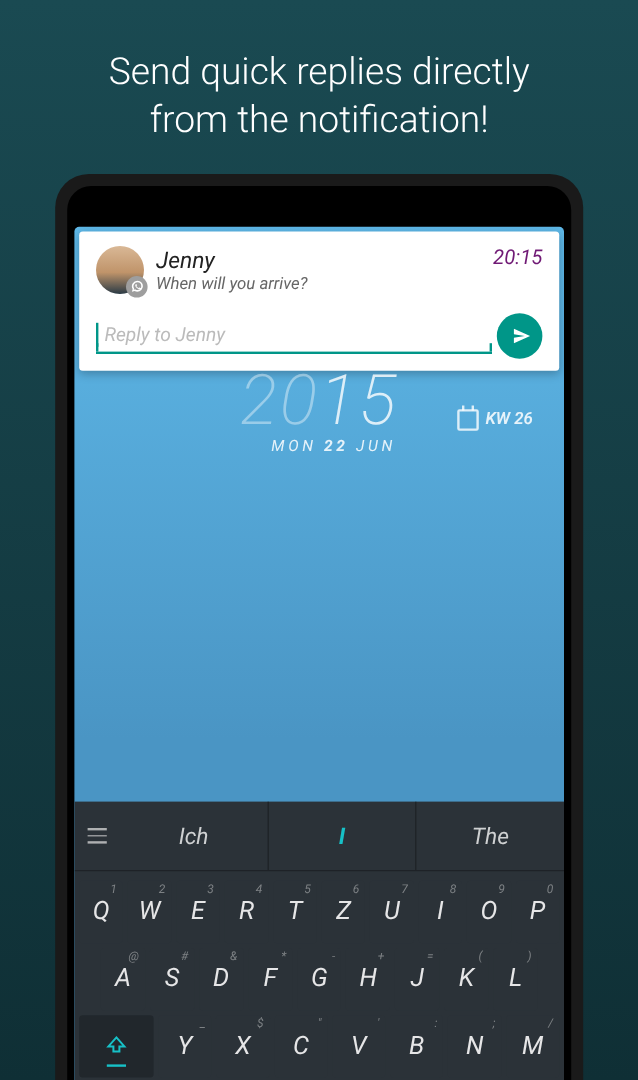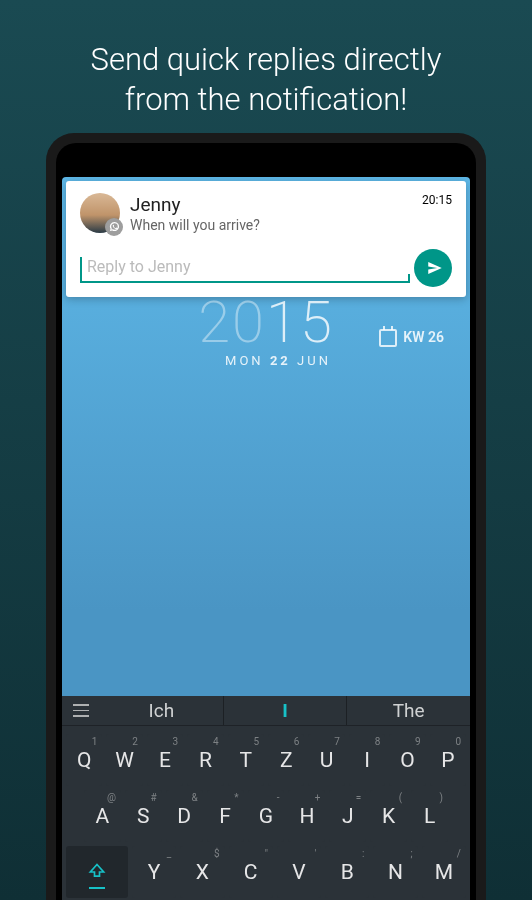--- a/index.html
+++ b/index.html
@@ -1,50 +1,50 @@
 <!DOCTYPE html>
 <html><head>
 <meta charset="utf-8">
 <style>
 * { margin:0; padding:0; box-sizing:border-box; font-family:-apple-system,Roboto,Arial,sans-serif; }
 html,body { width:532px; height:900px; overflow:hidden; }
 body { background:linear-gradient(180deg,#1a4a52 0%,#0f2f35 100%); display:flex; flex-direction:column; align-items:center; }
 .promo-title { color:#fff; font-size:31px; font-weight:300; text-align:center; margin-top:40px; line-height:1.3; padding:0 30px; }
-.phone { width:440px; margin-top:12px; background:#1a1a1a; border-radius:28px 28px 0 0; padding:10px 10px 0 10px; position:relative; flex:1; }
+.phone { width:440px; margin-top:24px; background:#1a1a1a; border-radius:28px 28px 0 0; padding:10px 10px 0 10px; position:relative; flex:1;font-style:italic; }
 .phone-inner { background:#000; border-radius:20px 20px 0 0; padding:34px 6px 0 6px; height:100%; position:relative; }
 .speaker { position:absolute; top:15px; left:50%; transform:translateX(-50%); width:60px; height:8px; background:#333; border-radius:4px; }
 .camera { position:absolute; top:14px; left:calc(50% - 70px); width:10px; height:10px; background:#222; border-radius:50%; }
 .screen { background:linear-gradient(180deg,#5eb8e8 0%,#4a95c4 60%); height:100%; width:100%; position:relative; overflow:hidden; border-radius:4px 4px 0 0; }
 .notif-card { background:#fff; margin:4px; border-radius:3px; box-shadow:0 2px 8px rgba(0,0,0,.25); padding:12px 14px 10px 14px; }
 .notif-head { display:flex; align-items:flex-start; gap:10px; }
 .avatar { width:40px; height:40px; border-radius:50%; background:linear-gradient(180deg,#d9b896 0%,#c0946a 55%,#2a3a45 100%); position:relative; flex-shrink:0; }
 .avatar-badge { position:absolute; right:-3px; bottom:-3px; width:18px; height:18px; border-radius:50%; background:#9e9e9e; display:flex; align-items:center; justify-content:center; }
 .avatar-badge svg { width:11px; height:11px; fill:#fff; }
 .notif-text { flex:1; }
 .notif-name { font-size:19px; color:#222; }
 .notif-msg { font-size:14px; color:#666; margin-top:1px; }
-.notif-time { font-size:12px; color:#000000; }
+.notif-time { font-size:17px; color:#701a75; }
 .reply-row { display:flex; align-items:center; gap:4px; margin-top:16px; }
 .reply-field { flex:1; border-bottom:2px solid #009688; position:relative; height:30px; display:flex; align-items:center; }
 .reply-field::before,.reply-field::after { content:""; position:absolute; bottom:0; width:2px; height:7px; background:#009688; }
 .reply-field::before { left:0; } .reply-field::after { right:0; }
 .reply-placeholder { color:#bbb; font-size:16px; padding-left:4px; position:relative; }
 .cursor { display:inline-block; width:2px; height:20px; background:#009688; vertical-align:middle; margin-right:1px; }
 .send-btn { width:38px; height:38px; border-radius:50%; background:#009688; display:flex; align-items:center; justify-content:center; flex-shrink:0; cursor:pointer; }
 .send-btn svg { width:18px; height:18px; fill:#fff; margin-left:3px; }
 .clock-area { text-align:center; color:rgba(255,255,255,.85); position:relative; margin-top:-8px; }
 .clock-time { font-size:58px; font-weight:200; letter-spacing:2px; color:rgba(255,255,255,.4); line-height:1; }
 .clock-time .min { color:rgba(255,255,255,.8); }
 .clock-date { font-size:13px; letter-spacing:3px; margin-top:2px; color:rgba(255,255,255,.85);padding-left:24px; }
 .clock-date .day { font-weight:700; }
 .week-badge { position:absolute; right:26px; top:36px; display:flex; gap:6px; color:rgba(255,255,255,.85); font-size:14px; font-weight:600;padding-left:20px; }
 .week-badge .cal-icon { width:18px; height:18px; border:2px solid rgba(255,255,255,.8); border-radius:2px; position:relative; }
 .week-badge .cal-icon::before { content:""; position:absolute; top:-5px; left:2px; right:2px; height:4px; border-left:2px solid rgba(255,255,255,.8); border-right:2px solid rgba(255,255,255,.8); }
 .keyboard { position:absolute; bottom:0; left:0; right:0; background:#2b3238; }
-.sugg-row { display:flex; align-items:center; height:30px; border-bottom:1px solid rgba(0,0,0,.3); }
+.sugg-row { display:flex; align-items:center; height:58px; border-bottom:1px solid rgba(0,0,0,.3); }
 .sugg-menu { width:38px; display:flex; flex-direction:column; align-items:center; justify-content:center; gap:4px; height:100%; cursor:pointer; }
 .sugg-menu span { width:16px; height:1.5px; background:#aeb0b1; }
 .sugg { flex:1; text-align:center; color:#cfd1d2; font-size:19px; height:100%; display:flex; align-items:center; justify-content:center; cursor:pointer; }
 .sugg.mid { color:#17c1c7; font-weight:700; border-left:1px solid rgba(0,0,0,.35); border-right:1px solid rgba(0,0,0,.35); }
 .kb-rows { padding:6px 2px 0 2px; }
 .kb-row { display:flex; }
 .key { flex:1; height:52px; margin:2px; background:#2b3238; border-radius:3px; position:relative; display:flex; align-items:center; justify-content:center; color:#e6e6e7; font-size:21px; cursor:pointer; user-select:none; }
 .key .alt { position:absolute; top:2px; right:5px; font-size:10px; color:#7d8184; }
 .key.dark { background:#21272c; }
 .key.shift svg { width:20px; height:20px; fill:none; stroke:#17c1c7; stroke-width:2; }

